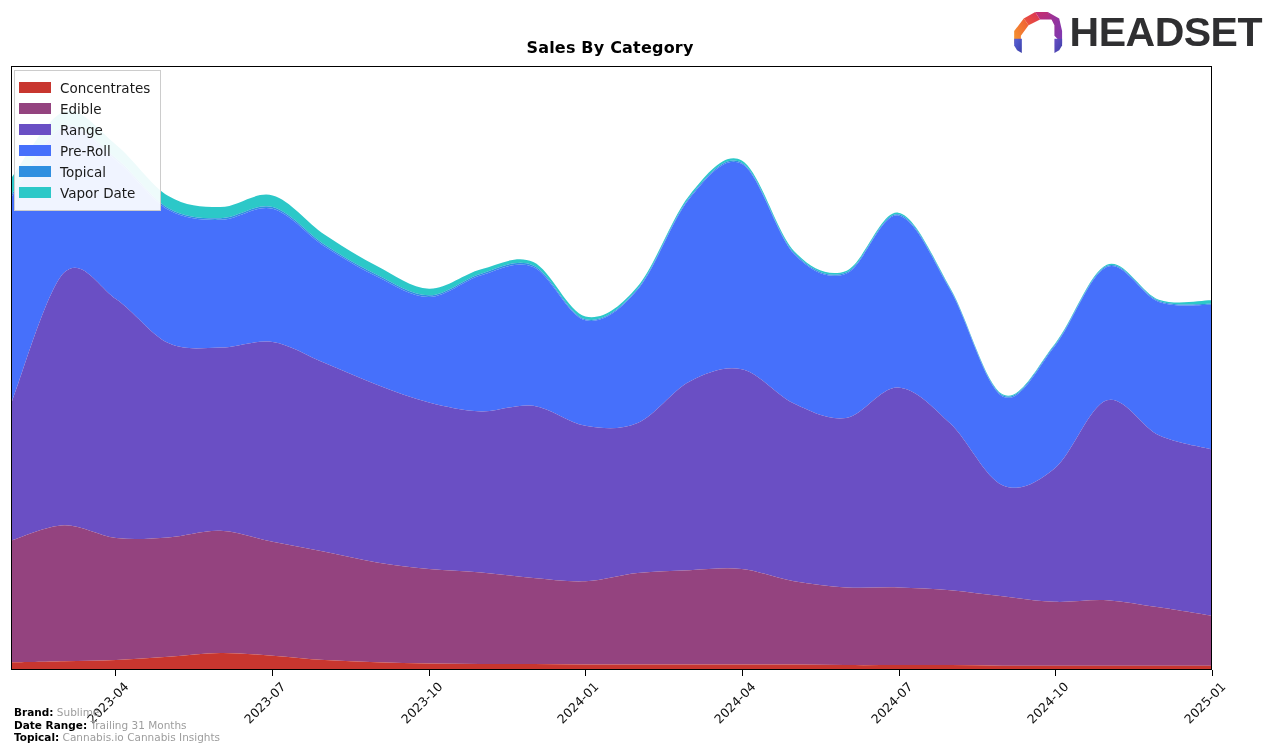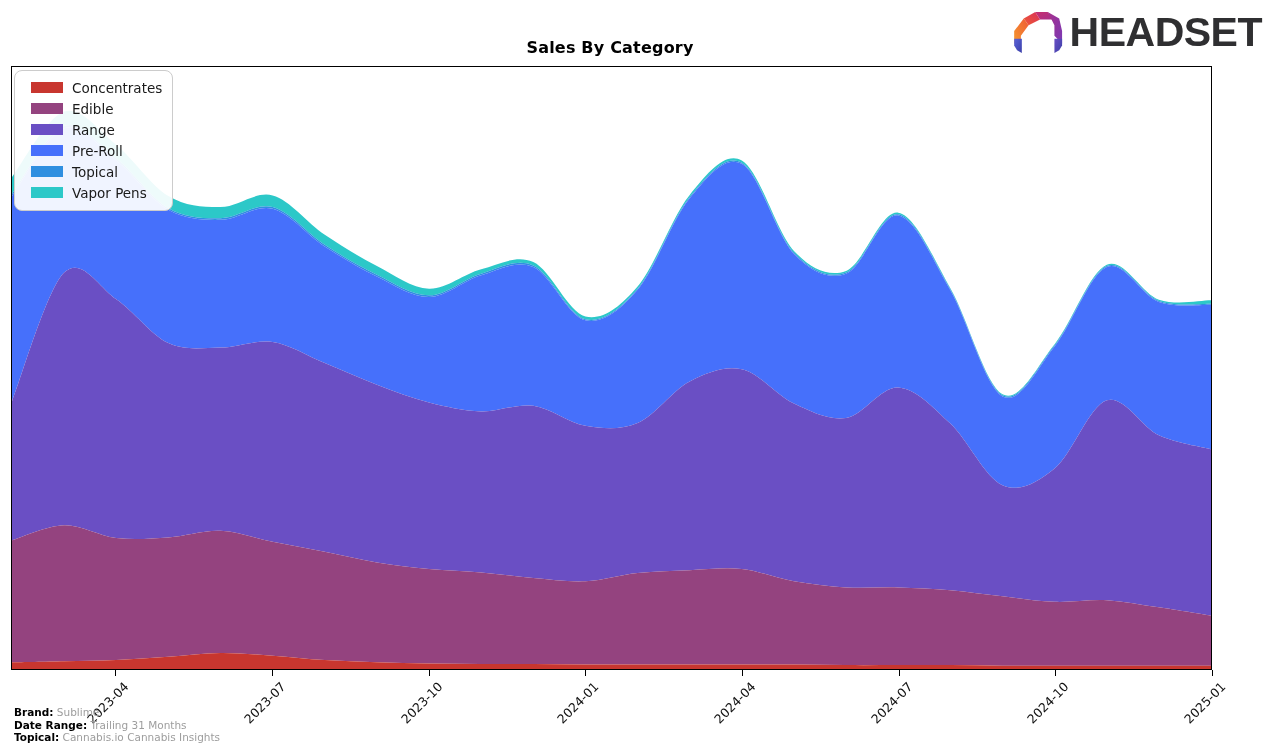--- a/index.html
+++ b/index.html
@@ -63,22 +63,22 @@
   }
   #plot-svg { display:block; width: 100%; height: 100%; }
 
   
   #legend {
     position: absolute;
     left: 14px;
     top: 70px;
     background: rgba(255,255,255,0.92);
     border: 1px solid #cccccc;
-    border-radius: 8px;
-    padding: 6px 10px 7px 16px;
+    border-radius: 0;
+    padding: 6px 10px 7px 4px;
     box-sizing: border-box;
     z-index: 5;
   }
   .legend-row {
     display: flex;
     align-items: center;
     height: 21px;
   }
   .legend-swatch {
     width: 32px;
@@ -207,21 +207,21 @@
       <div class="legend-row">
         <span class="legend-swatch" style="background: rgb(70, 112, 251);"></span>
         <span class="legend-label">Pre-Roll</span>
       </div>
       <div class="legend-row">
         <span class="legend-swatch" style="background: rgb(47, 143, 224);"></span>
         <span class="legend-label">Topical</span>
       </div>
       <div class="legend-row">
         <span class="legend-swatch" style="background: rgb(44, 200, 200);"></span>
-        <span class="legend-label">Vapor Pens</span>
+        <span class="legend-label">Vapor Date</span>
       </div>
     </div>
 
   <div id="x-axis">
       <div class="tick-mark" style="left: 104.4px;"></div>
       <div class="tick-label" style="left: 110.4px;">2023-04</div>
       <div class="tick-mark" style="left: 261.1px;"></div>
       <div class="tick-label" style="left: 267.1px;">2023-07</div>
       <div class="tick-mark" style="left: 417.7px;"></div>
       <div class="tick-label" style="left: 423.7px;">2023-10</div>

